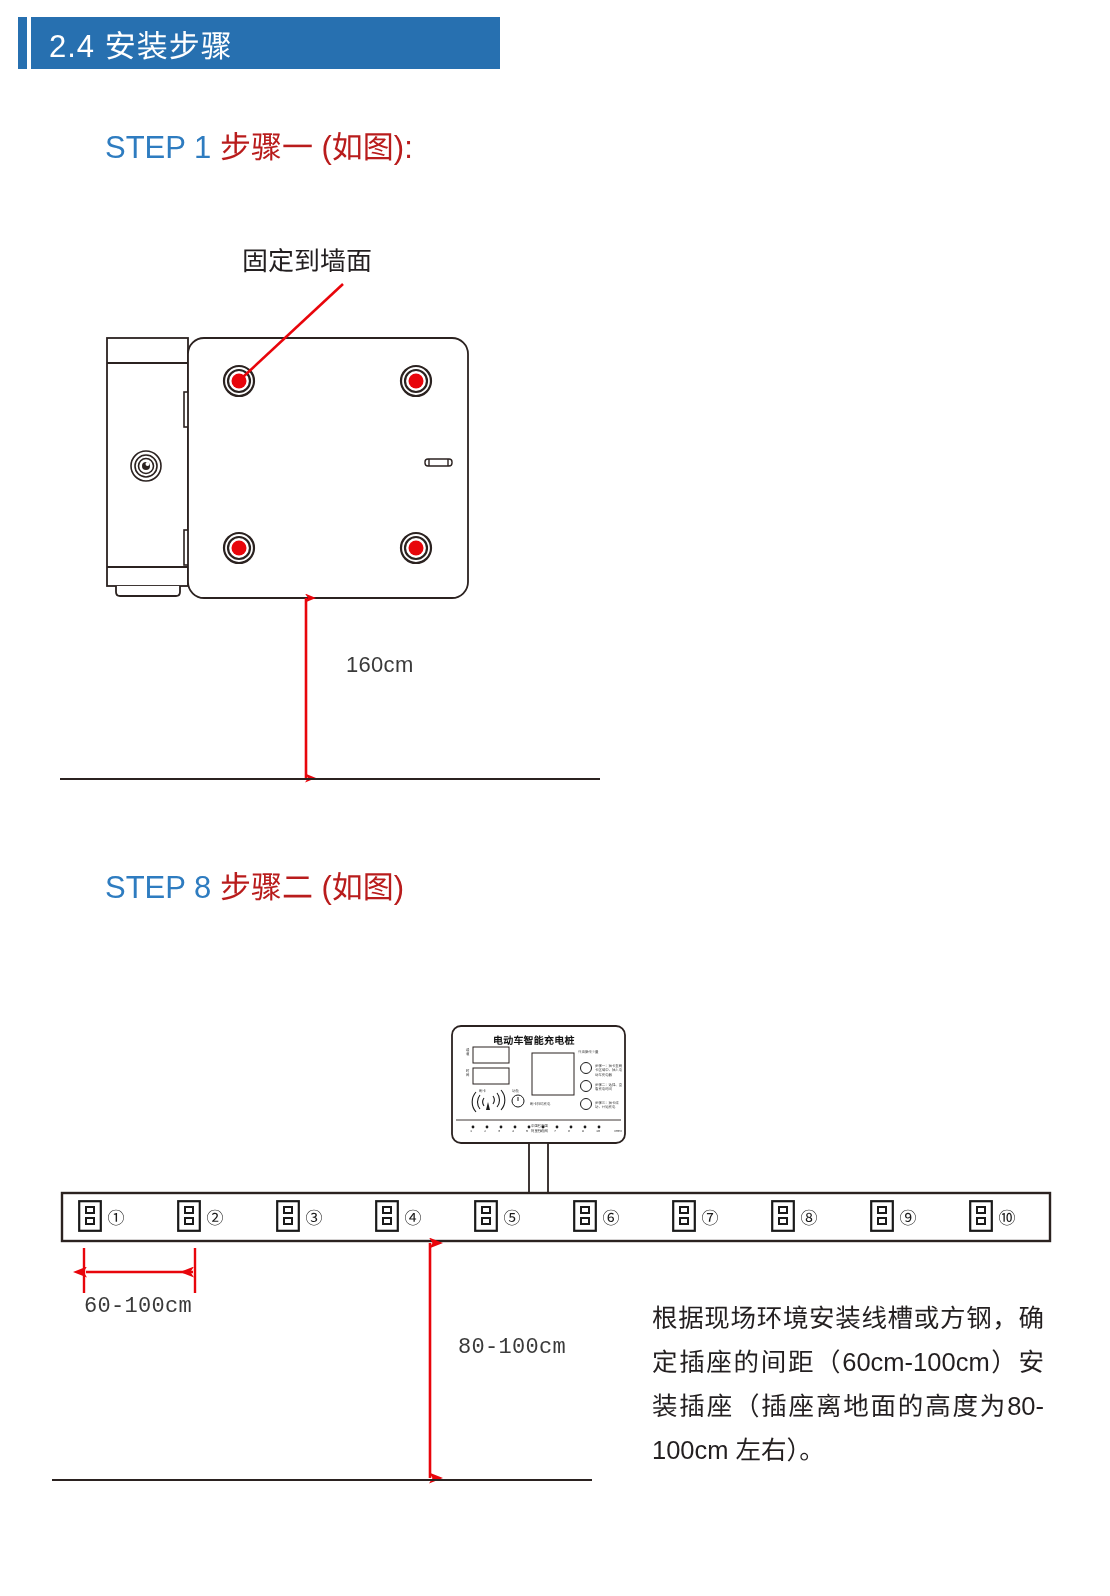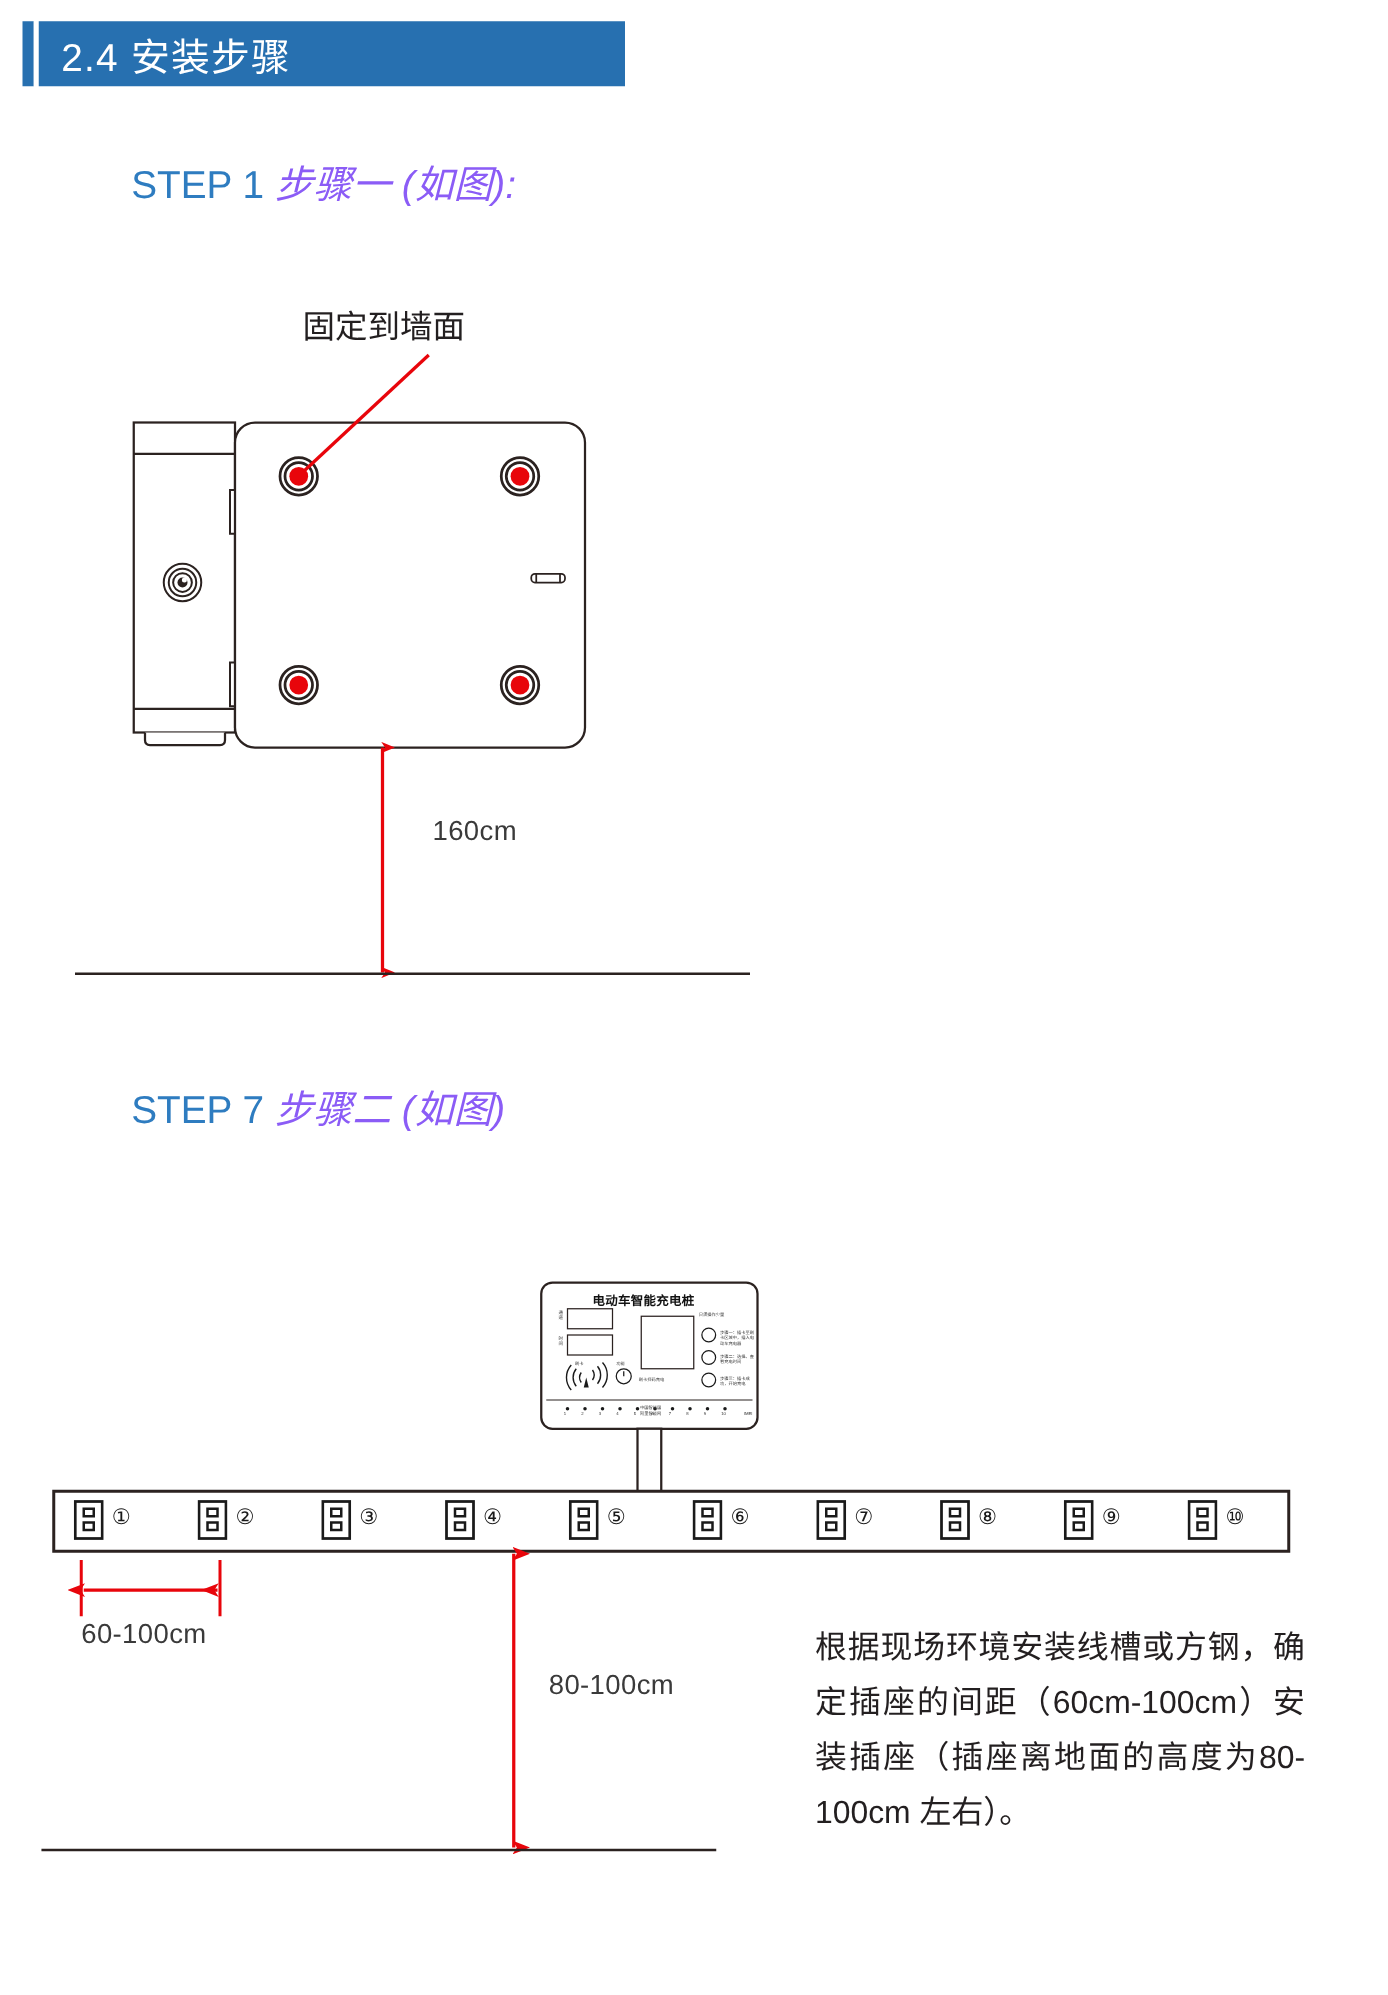--- a/index.html
+++ b/index.html
@@ -45,21 +45,21 @@
   }
 
   
   .step-heading {
     position: absolute;
     font-size: 31px;
     white-space: nowrap;
     font-weight: 400;
   }
   .step-heading .en { color: #2e7cc0; margin-left: 48px; }
-  .step-heading .cn { color: #8b5cf6; font-style: italic; }
+  .step-heading .cn { color: #b91c1c; }
   #step1-heading { left: 57px; top: 122px; }
   #step2-heading { left: 57px; top: 862px; }
 
   
   .body-para {
     position: absolute;
     font-size: 25.5px;
     line-height: 44px;
     color: #231f20;
     text-align: justify;
@@ -86,22 +86,22 @@
     position: absolute;
     font-size: 22px;
     color: #3a3a3a;
     white-space: nowrap;
     letter-spacing: .3px;
   }
 
   
   #diagram-step2 {
     position: absolute;
-    left: 33px; top: 1010px;
-    width: 1020px; height: 520px;
+    left: 52px; top: 1010px;
+    width: 1020px; height: 520px; font-family: Liberation Mono, monospace;
   }
   .device-title {
     position: absolute;
     font-size: 10px;
     font-weight: bold;
     color: #111;
     white-space: nowrap;
     letter-spacing: .2px;
   }
   .micro {
@@ -215,21 +215,21 @@
       <line x1="256" y1="368" x2="256" y2="548" stroke="#e8050b" stroke-width="2.6" marker-start="url(#arrUp)" marker-end="url(#arrDown)"></line>
 
       <line x1="10" y1="549" x2="550" y2="549" stroke="#2b2220" stroke-width="2"></line>
     </svg>
 
     <span class="callout-label" style="left:192px; top:10px;">固定到墙面</span>
     <span class="dim-label" style="left:296px; top:422px;">160cm</span>
   </div>
 
   <div class="step-heading" id="step2-heading">
-    <span class="en">STEP 7</span><span class="cn"> 步骤二 (如图)</span>
+    <span class="en">STEP 8</span><span class="cn"> 步骤二 (如图)</span>
   </div>
 
   <div id="diagram-step2">
     <svg width="1020" height="520" viewBox="0 0 1020 520">
       <defs>
         <marker id="arrV1" markerWidth="11" markerHeight="14" refX="5.5" refY="13" orient="auto" markerUnits="userSpaceOnUse">
           <path d="M5.5 0 L11 14 L5.5 10.5 L0 14 Z" fill="#e8050b"></path>
         </marker>
         <marker id="arrH1" markerWidth="14" markerHeight="11" refX="13" refY="5.5" orient="auto" markerUnits="userSpaceOnUse">
           <path d="M0 5.5 L14 0 L10.5 5.5 L14 11 Z" fill="#e8050b"></path>

